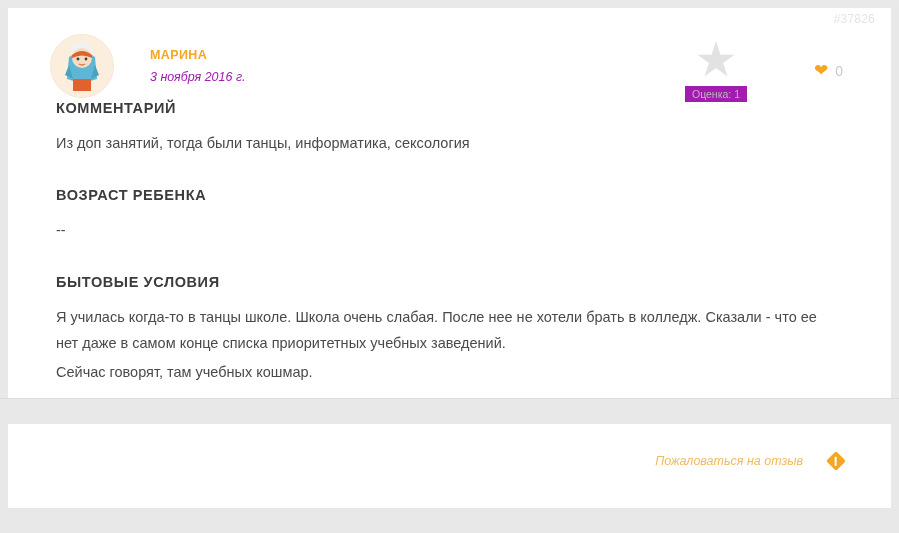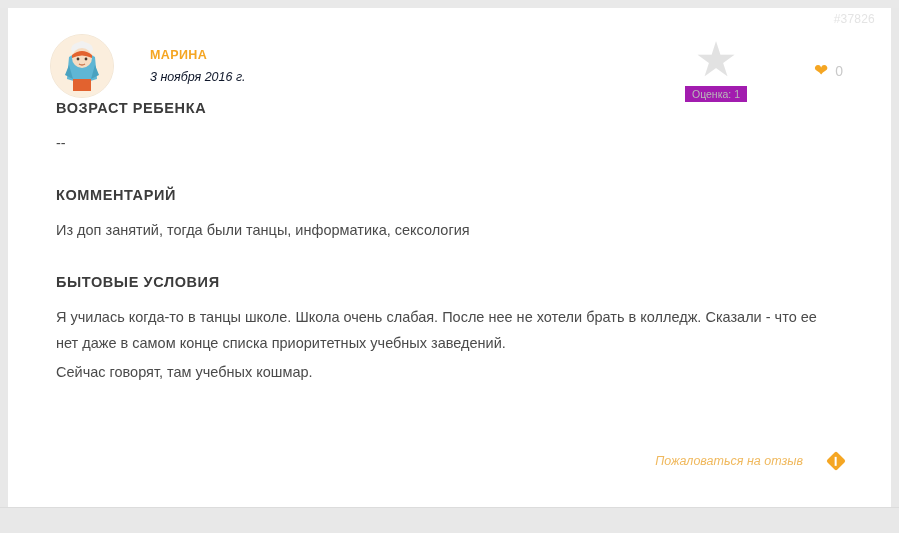--- a/index.html
+++ b/index.html
@@ -9,21 +9,21 @@
   }
   body {
     width: 899px;
     height: 533px;
     font-family: "Liberation Sans", sans-serif;
     overflow: hidden;
   }
   .page {
     position: relative;
     width: 899px;
-    height: 533px;
+    height: 424px;
     background: #ffffff;
     box-sizing: border-box;
   }
   .top-strip {
     position: absolute;
     top: 0; left: 0;
     width: 899px;
     height: 8px;
     background: #e9e9e9;
   }
@@ -69,21 +69,21 @@
     font-size: 12.5px;
     font-weight: bold;
     color: #f5a623;
     letter-spacing: 0.4px;
     text-transform: uppercase;
   }
   .review-date {
     margin-top: 8px;
     font-size: 12.5px;
     font-style: italic;
-    color: #0f172a;
+    color: #a21caf;
   }
   .rating-block {
     position: absolute;
     right: 120px;
     top: 28px;
     width: 110px;
     text-align: center;
   }
   .star {
     font-size: 48px;
@@ -240,27 +240,27 @@
       <div class="likes-block">
         <span class="heart">❤</span>
         <span class="likes-count">0</span>
       </div>
 
     </div>
 
     <div class="body">
 
       <div class="section">
+        <h3 class="section-title">КОММЕНТАРИЙ</h3>
+        <p class="section-text">Из доп занятий, тогда были танцы, информатика, сексология</p>
+      </div>
+
+      <div class="section">
         <h3 class="section-title">ВОЗРАСТ РЕБЕНКА</h3>
         <p class="section-text">--</p>
-      </div>
-
-      <div class="section">
-        <h3 class="section-title">КОММЕНТАРИЙ</h3>
-        <p class="section-text">Из доп занятий, тогда были танцы, информатика, сексология</p>
       </div>
 
       <div class="section">
         <h3 class="section-title">БЫТОВЫЕ УСЛОВИЯ</h3>
         <p class="section-text">Я училась когда-то в танцы школе. Школа очень слабая. После нее не хотели брать в колледж. Сказали - что ее нет даже в самом конце списка приоритетных учебных заведений.</p>
         <p class="section-text">Сейчас говорят, там учебных кошмар.</p>
       </div>
 
     </div>
 

